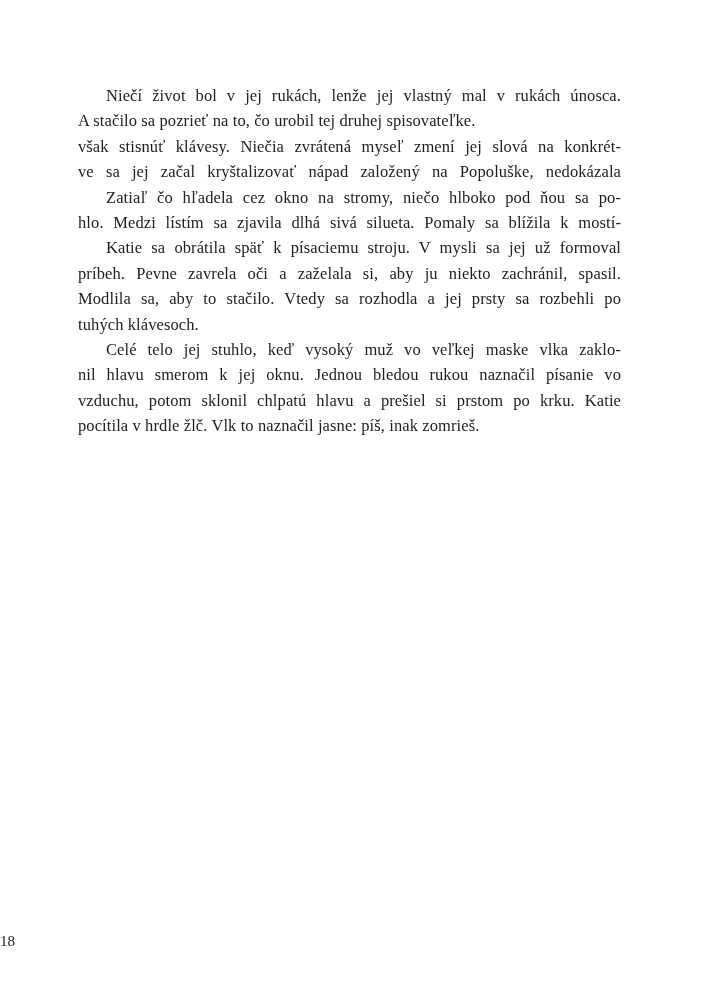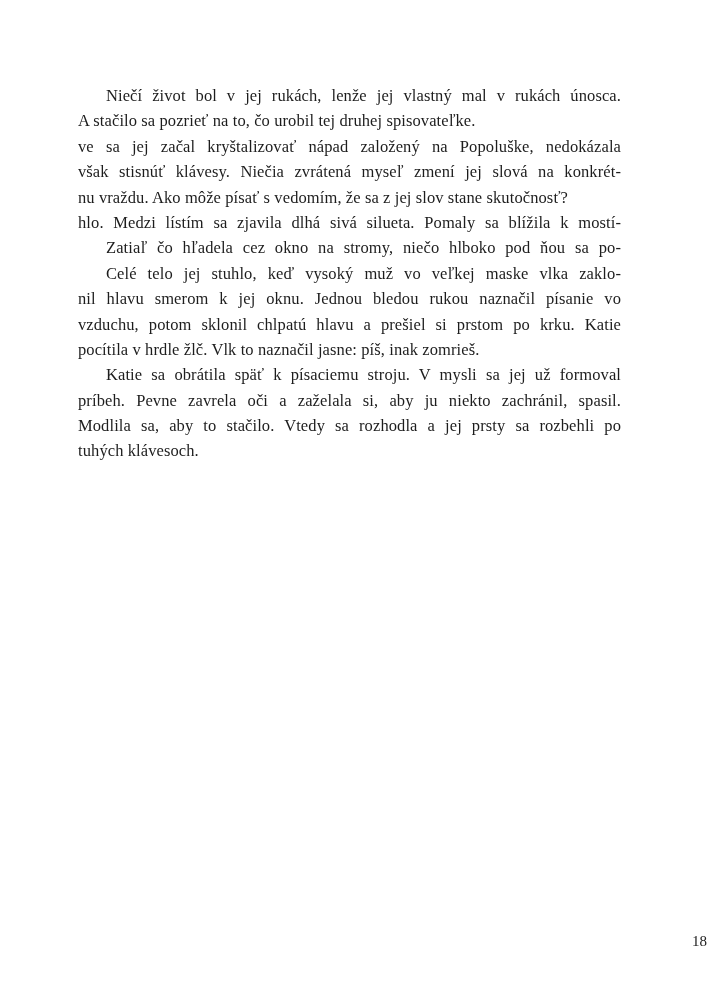--- a/index.html
+++ b/index.html
@@ -37,50 +37,49 @@
   .line.first { text-indent: 28px; }
   .line.last {
     text-align: right;
     text-align-last: left;
   }
   .page-number {
     position: absolute;
     top: 933px;
     left: 0;
     width: 707px;
-    text-align: right;
+    text-align: left;
     font-size: 15px;
     color: #222222;
   }
 </style>
 </head>
 <body>
 
 <div class="page">
   <div class="text-block" id="text-block">
       <div class="paragraph">
         <div class="line first">Niečí život bol v jej rukách, lenže jej vlastný mal v rukách únosca.</div>
         <div class="line last">A stačilo sa pozrieť na to, čo urobil tej druhej spisovateľke.</div>
       </div>
       <div class="paragraph">
+        <div class="line">však stisnúť klávesy. Niečia zvrátená myseľ zmení jej slová na konkrét-</div>
         <div class="line">ve sa jej začal kryštalizovať nápad založený na Popoluške, nedokázala</div>
-        <div class="line">však stisnúť klávesy. Niečia zvrátená myseľ zmení jej slová na konkrét-</div>
-        <div class="line last">nu vraždu. Ako môže písať s vedomím, že sa z jej slov stane skutočnosť?</div>
       </div>
       <div class="paragraph">
+        <div class="line first">Zatiaľ čo hľadela cez okno na stromy, niečo hlboko pod ňou sa po-</div>
         <div class="line">hlo. Medzi lístím sa zjavila dlhá sivá silueta. Pomaly sa blížila k mostí-</div>
-        <div class="line first">Zatiaľ čo hľadela cez okno na stromy, niečo hlboko pod ňou sa po-</div>
+      </div>
+      <div class="paragraph">
+        <div class="line first">Katie sa obrátila späť k písaciemu stroju. V mysli sa jej už formoval</div>
+        <div class="line">príbeh. Pevne zavrela oči a zaželala si, aby ju niekto zachránil, spasil.</div>
+        <div class="line">Modlila sa, aby to stačilo. Vtedy sa rozhodla a jej prsty sa rozbehli po</div>
+        <div class="line last">tuhých klávesoch.</div>
       </div>
       <div class="paragraph">
         <div class="line first">Celé telo jej stuhlo, keď vysoký muž vo veľkej maske vlka zaklo-</div>
         <div class="line">nil hlavu smerom k jej oknu. Jednou bledou rukou naznačil písanie vo</div>
         <div class="line">vzduchu, potom sklonil chlpatú hlavu a prešiel si prstom po krku. Katie</div>
         <div class="line last">pocítila v hrdle žlč. Vlk to naznačil jasne: píš, inak zomrieš.</div>
       </div>
-      <div class="paragraph">
-        <div class="line first">Katie sa obrátila späť k písaciemu stroju. V mysli sa jej už formoval</div>
-        <div class="line">príbeh. Pevne zavrela oči a zaželala si, aby ju niekto zachránil, spasil.</div>
-        <div class="line">Modlila sa, aby to stačilo. Vtedy sa rozhodla a jej prsty sa rozbehli po</div>
-        <div class="line last">tuhých klávesoch.</div>
-      </div>
     </div>
   <div class="page-number">18</div>
 </div>
 
 </body></html>

